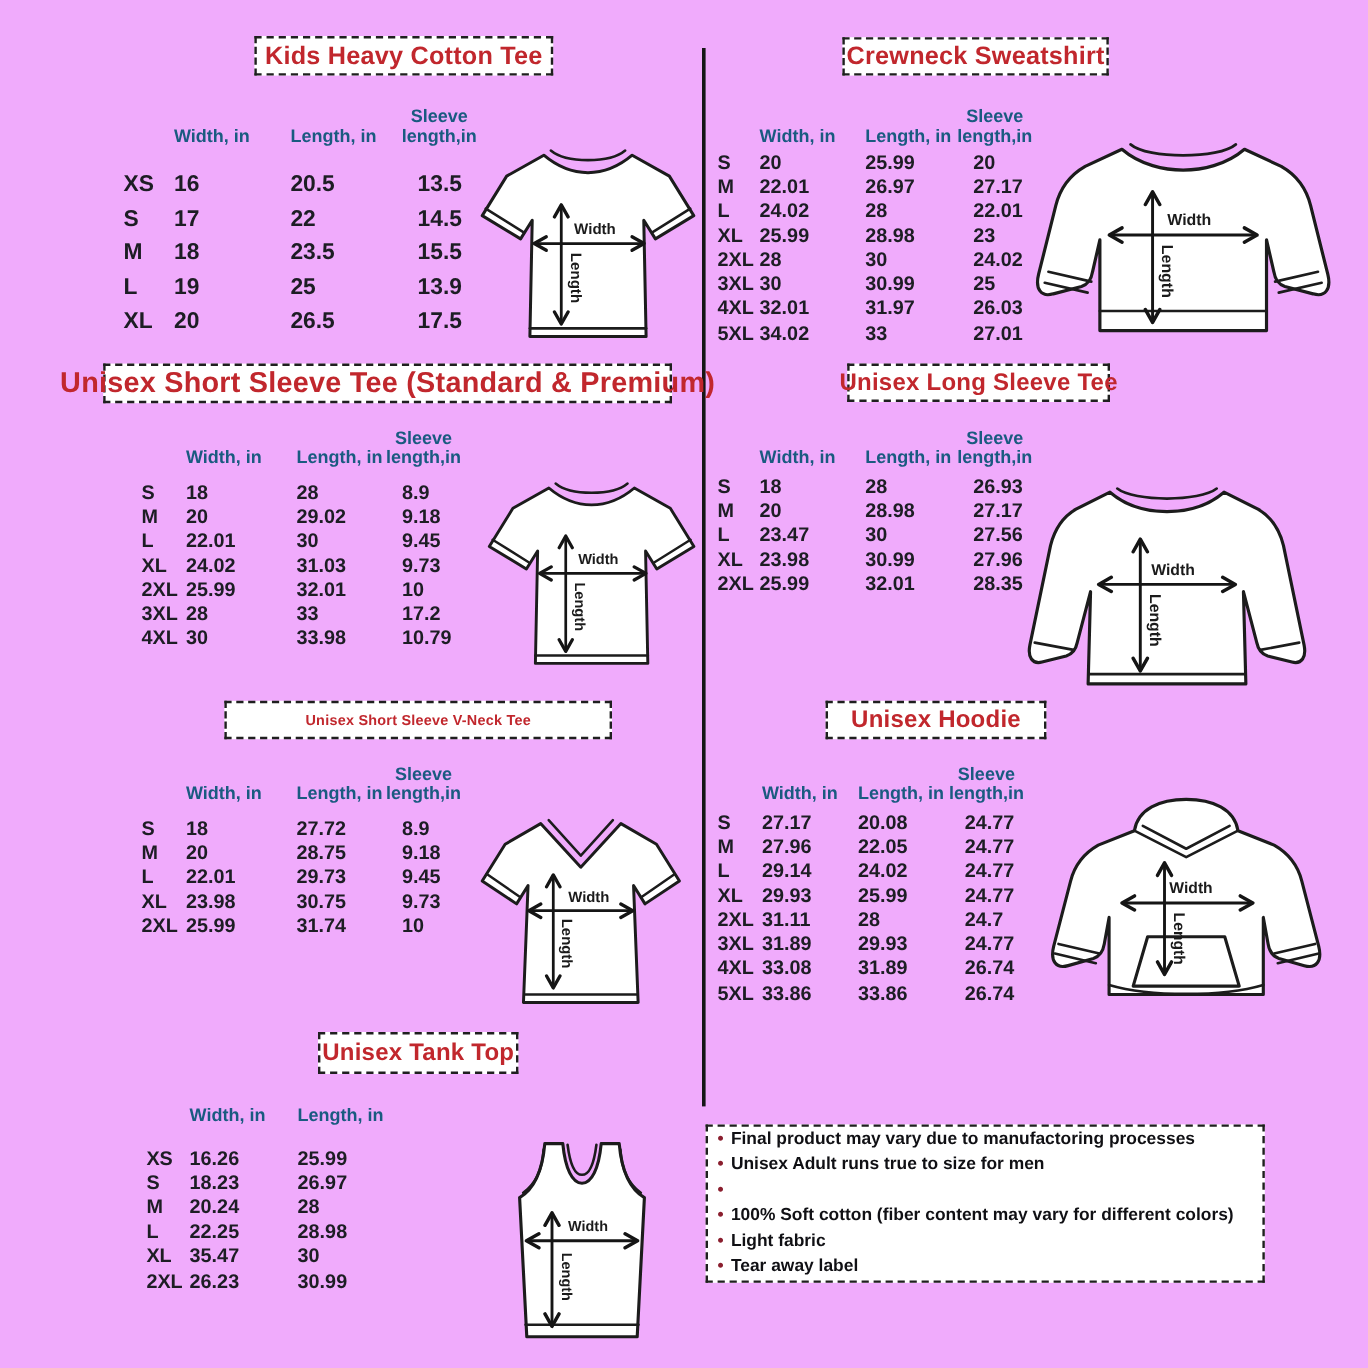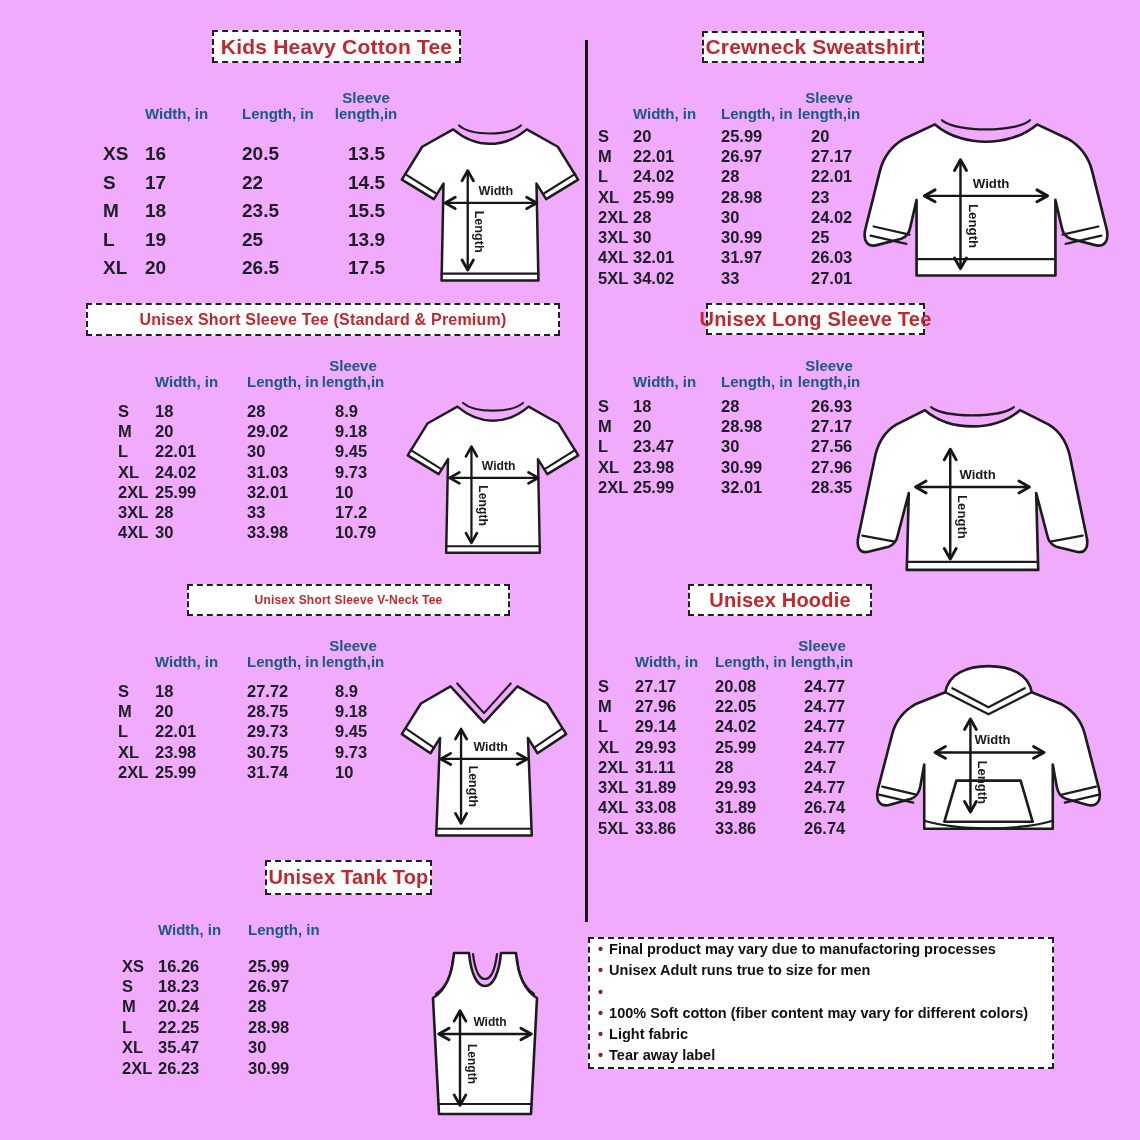--- a/index.html
+++ b/index.html
@@ -11,21 +11,21 @@
   .divider { position:absolute; left:585px; top:40px; width:3px; height:882px; background:#161616; }
 
   
   .title-box {
     position:absolute; box-sizing:border-box; border:2px dashed #1f1f1f; background:#fff;
     display:flex; align-items:center; justify-content:center;
     color:var(--title_red,#c1272d); font-weight:700; white-space:nowrap; letter-spacing:.2px;
   }
   .tb-kids { left:212px; top:30px;  width:249px; height:33px; font-size:21px; }
   .tb-cw   { left:702px; top:31px;  width:222px; height:32px; font-size:21px; }
-  .tb-ss   { left:86px;  top:303px; width:474px; height:33px; font-size:16px; }
+  .tb-ss   { left:86px;  top:303px; width:474px; height:33px; font-size:24px; }
   .tb-ls   { left:706px; top:303px; width:219px; height:32px; font-size:20px; }
   .tb-vn   { left:187px; top:584px; width:323px; height:32px; font-size:12px; }
   .tb-hd   { left:688px; top:584px; width:184px; height:32px; font-size:20px; }
   .tb-tk   { left:265px; top:860px; width:167px; height:35px; font-size:20px; }
 
   
   .table { position:absolute; }
   .thead { display:grid; align-items:end; color:var(--header_blue,#1a5a80); font-weight:700; font-size:15px; }
   .th { line-height:16px; padding-left:4px; }
   .th-sleeve { padding:0; width:72px; text-align:center; transform:translateX(-14px); justify-self:start; }

